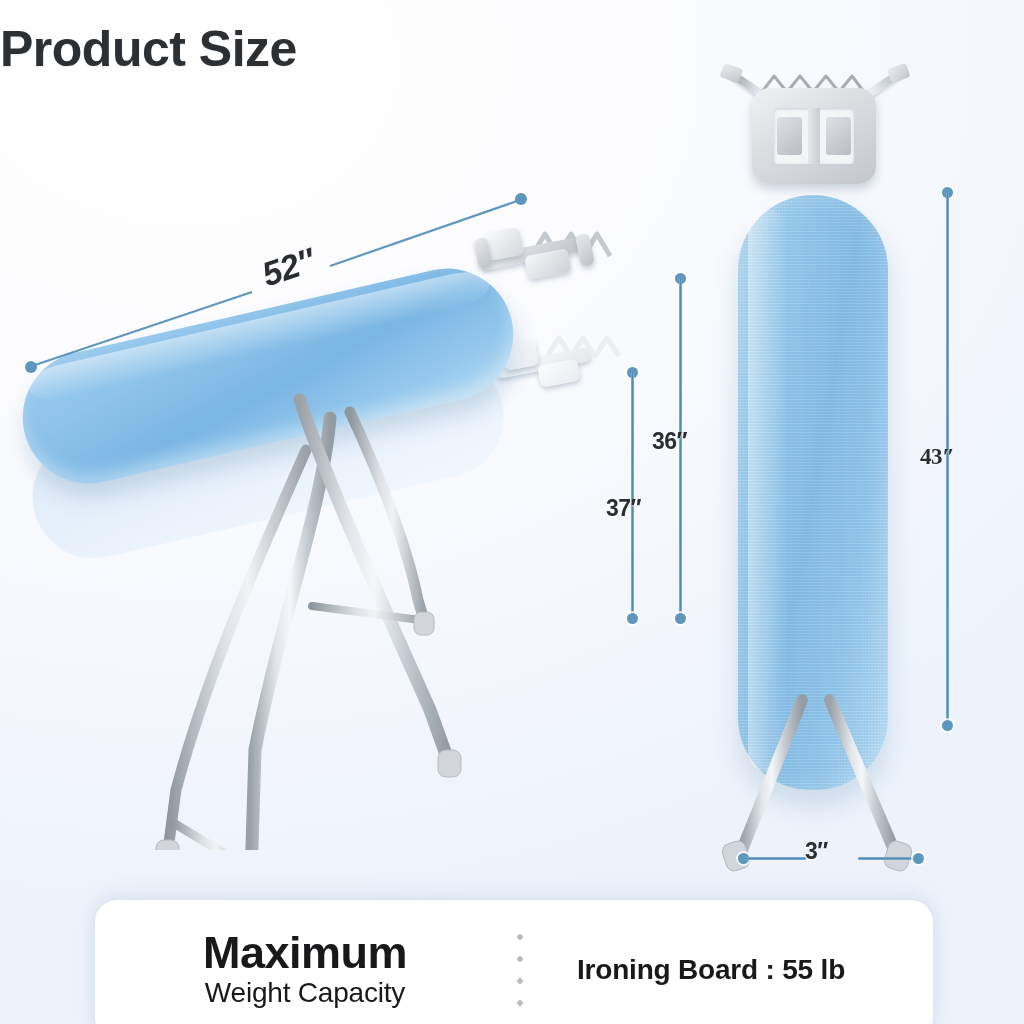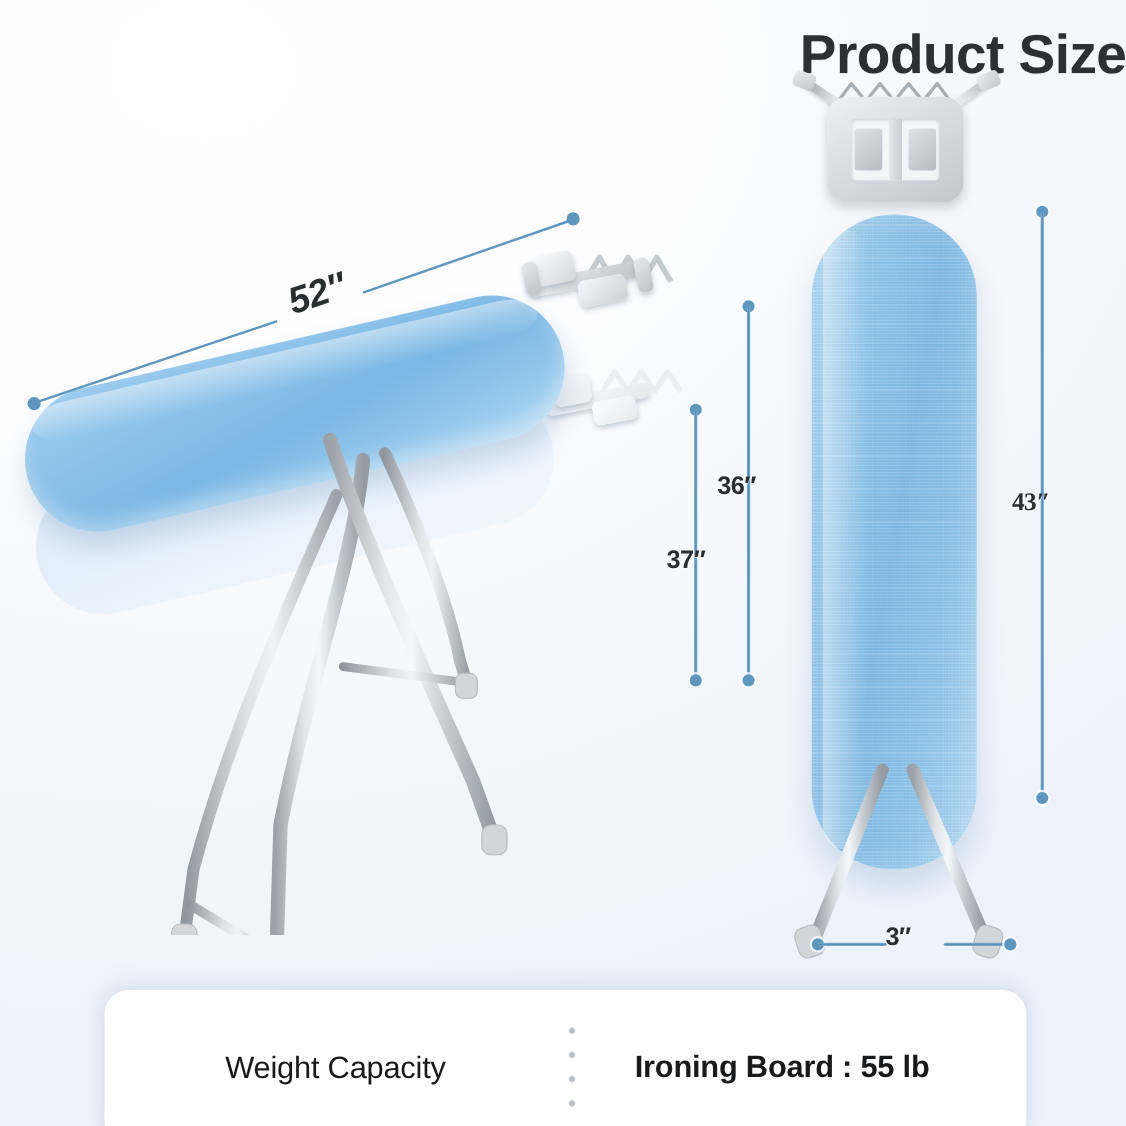--- a/index.html
+++ b/index.html
@@ -11,21 +11,21 @@
   #stage{
     position:relative;width:1024px;height:1024px;
     background:
       radial-gradient(110% 85% at 18% 6%, #ffffff 0%, #fdfdff 35%, #f4f7fc 70%, #eef3fb 100%),
       linear-gradient(160deg,#fcfdff 0%,#f1f5fc 55%,#eaf0fa 100%);
     overflow:hidden;
   }
 
   
   .title{
-    position:absolute;left:0;top:20px;width:1024px;text-align:right;
+    position:absolute;left:0;top:20px;width:1024px;text-align:left;
     font-size:50px;font-weight:700;color:#2d3033;letter-spacing:-0.5px;
     text-shadow:0 1px 1px rgba(0,0,0,.08);
   }
 
   
   .dimline{position:absolute;background:#5e97bd;}
   .dimline.v{width:3px;border-radius:2px;
     background:linear-gradient(to right,#8fb6d2,#4e8cb5,#8fb6d2);}
   .dimline.h{height:3px;border-radius:2px;
     background:linear-gradient(to bottom,#8fb6d2,#4e8cb5,#8fb6d2);}
@@ -284,20 +284,21 @@
   <div class="dimlabel" style="left:920px;top:444px;font-family:Liberation Serif, serif;">43″</div>
 
   <div class="dot" style="left:738px;top:853px;"></div>
   <div class="dimline h" style="left:744px;top:857px;width:62px;"></div>
   <div class="dimline h" style="left:858px;top:857px;width:60px;"></div>
   <div class="dot" style="left:913px;top:853px;"></div>
   <div class="dimlabel" style="left:805px;top:838px;">3″</div>
 
   <div id="capacity-card">
     <div class="cap-left">
+      <div class="l1">Maximum</div>
       <div class="l2">Weight Capacity</div>
     </div>
     <div class="cap-div"></div>
     <div class="cap-right">
       <div>Ironing Board : 55 lb</div>
     </div>
   </div>
 
 </div>
 

